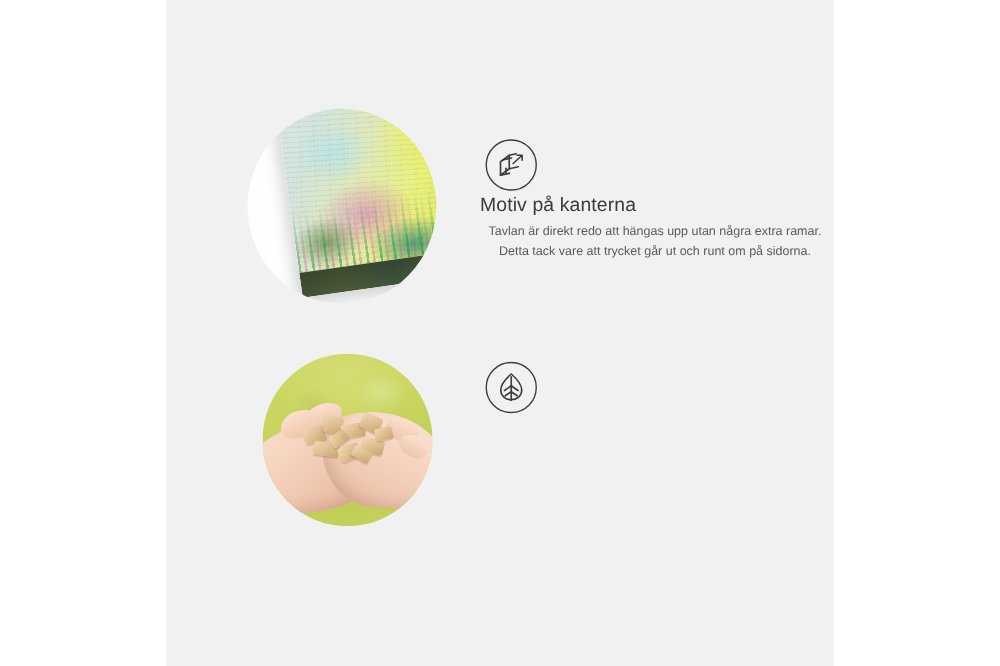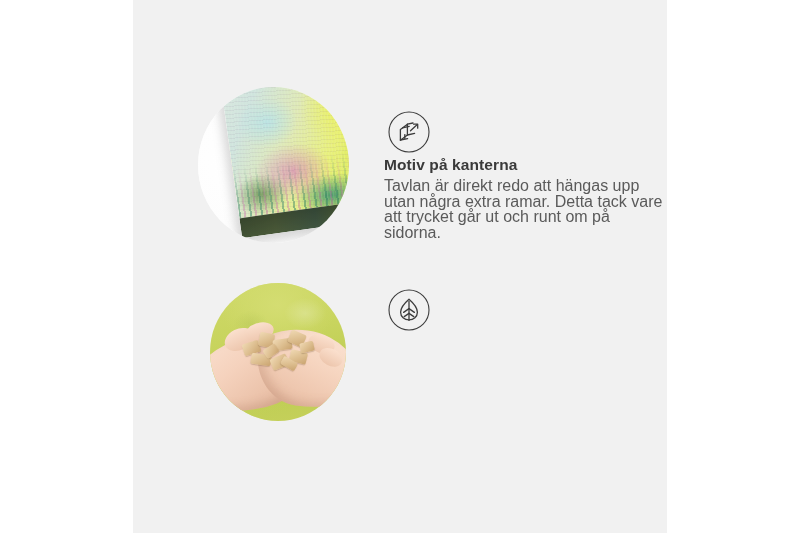--- a/index.html
+++ b/index.html
@@ -142,27 +142,28 @@
   .icon-1{left:255px;top:111px;}
   .icon-2{left:255px;top:23px;}
   .icon-wrap svg{display:block;}
 
   
   .txt{position:absolute;}
   .txt-1{left:251px;top:155px;width:280px;}
   .txt-2{left:251px;top:67px;width:290px;}
   .f-title{
     margin:0 0 4px 0;
-    font-size:15.5px;line-height:19px;font-weight:700;
+    font-size:15.5px;line-height:19px;font-weight:400;
     color:#3a3a3a;letter-spacing:.1px;
   }
   .f-body{
     margin:0;
-    font-size:16px;line-height:15.6px;font-weight:400;
+    font-size:10px;line-height:15.6px;font-weight:400;
     color:#5a5a5a;
+    text-align:center;
   }
 </style>
 </head>
 <body>
 
 <div id="stage">
 
   <div class="panel"></div>
 
   <div class="feature feature-1">

